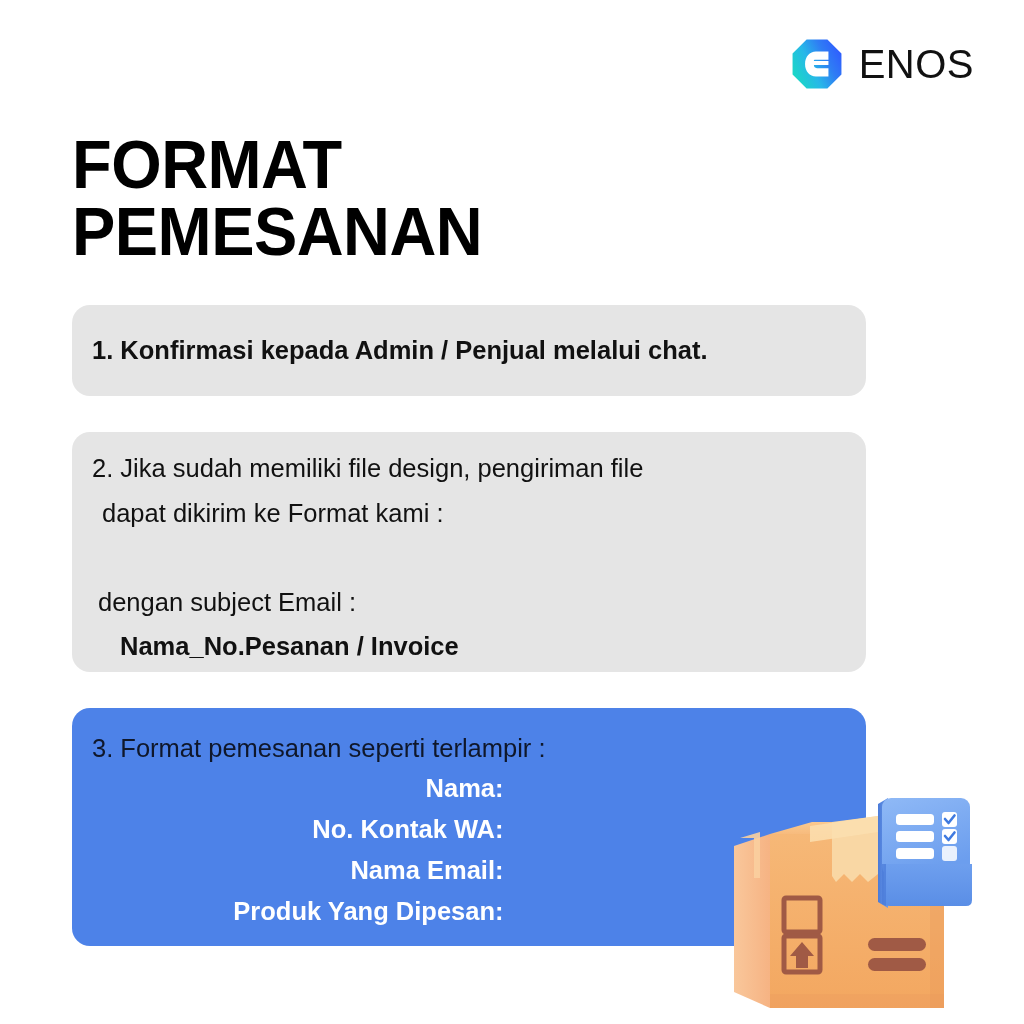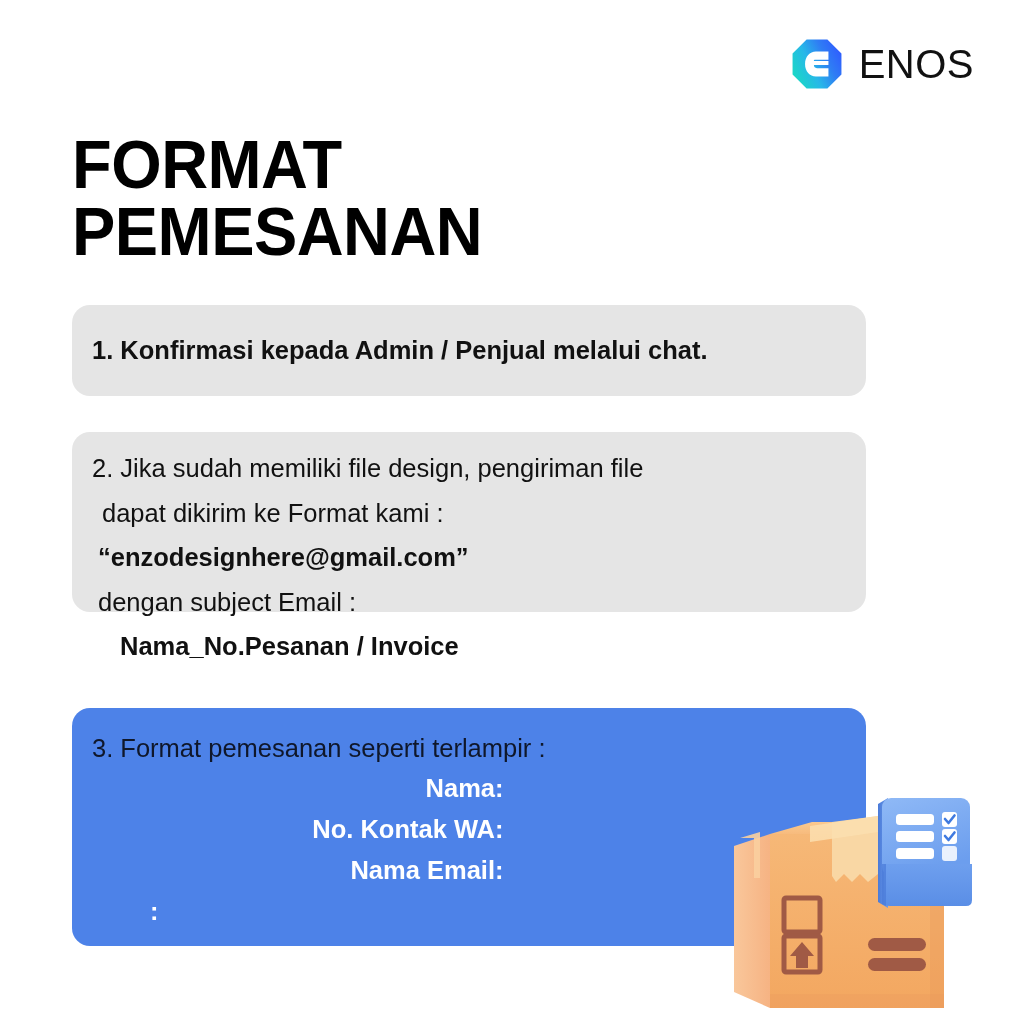--- a/index.html
+++ b/index.html
@@ -63,21 +63,21 @@
   .card {
     position: absolute;
     left: 72px;
     width: 794px;
     border-radius: 18px;
   }
   .card-gray { background: #e5e5e5; }
   .card-blue { background: #4d82e8; }
 
   #card-1 { top: 305px; height: 91px; }
-  #card-2 { top: 432px; height: 180px; padding-left: 28px; }
+  #card-2 { top: 432px; height: 240px; padding-left: 28px; }
   #card-3 { top: 708px; height: 238px; overflow: hidden; }
 
   .card-text {
     position: absolute;
     color: #111111;
     font-size: 25.5px;
     line-height: 1;
     white-space: nowrap;
     font-family: "Liberation Sans", sans-serif;
   }
@@ -173,21 +173,20 @@
     <span class="title-line">PEMESANAN</span>
   </h1>
 
   <section id="card-1" class="card card-gray">
     <div class="card-text step-line">1. Konfirmasi kepada Admin / Penjual melalui chat.</div>
   </section>
 
   <section id="card-2" class="card card-gray">
     <div class="card-text step-line l0">2. Jika sudah memiliki file design, pengiriman file</div>
     <div class="card-text step-line l1">dapat dikirim ke Format kami :</div>
-    <div class="card-text step-line l2">“enzodesignhere@gmail.com”</div>
     <div class="card-text step-line l3">dengan subject Email :</div>
     <div class="card-text step-line l4">Nama_No.Pesanan / Invoice</div>
   </section>
 
   <section id="card-3" class="card card-blue">
     <div class="card-text step-line">3. Format pemesanan seperti terlampir :</div>
 
     <div id="field-list">
       <div class="field-row">
         <span class="field-label">Nama</span>
@@ -195,20 +194,21 @@
       </div>
       <div class="field-row">
         <span class="field-label">No. Kontak WA</span>
         <span class="field-colon">:</span>
       </div>
       <div class="field-row">
         <span class="field-label">Nama Email</span>
         <span class="field-colon">:</span>
       </div>
       <div class="field-row">
+        <span class="field-label">Produk Yang Dipesan</span>
         <span class="field-colon">:</span>
       </div>
     </div>
   </section>
 
   <div id="illustration">
     <svg viewBox="0 0 298 238" xmlns="http://www.w3.org/2000/svg">
       <defs>
         <linearGradient id="boxFront" x1="0" y1="0" x2="0" y2="1">
           <stop offset="0%" stop-color="#f6b877"></stop>

